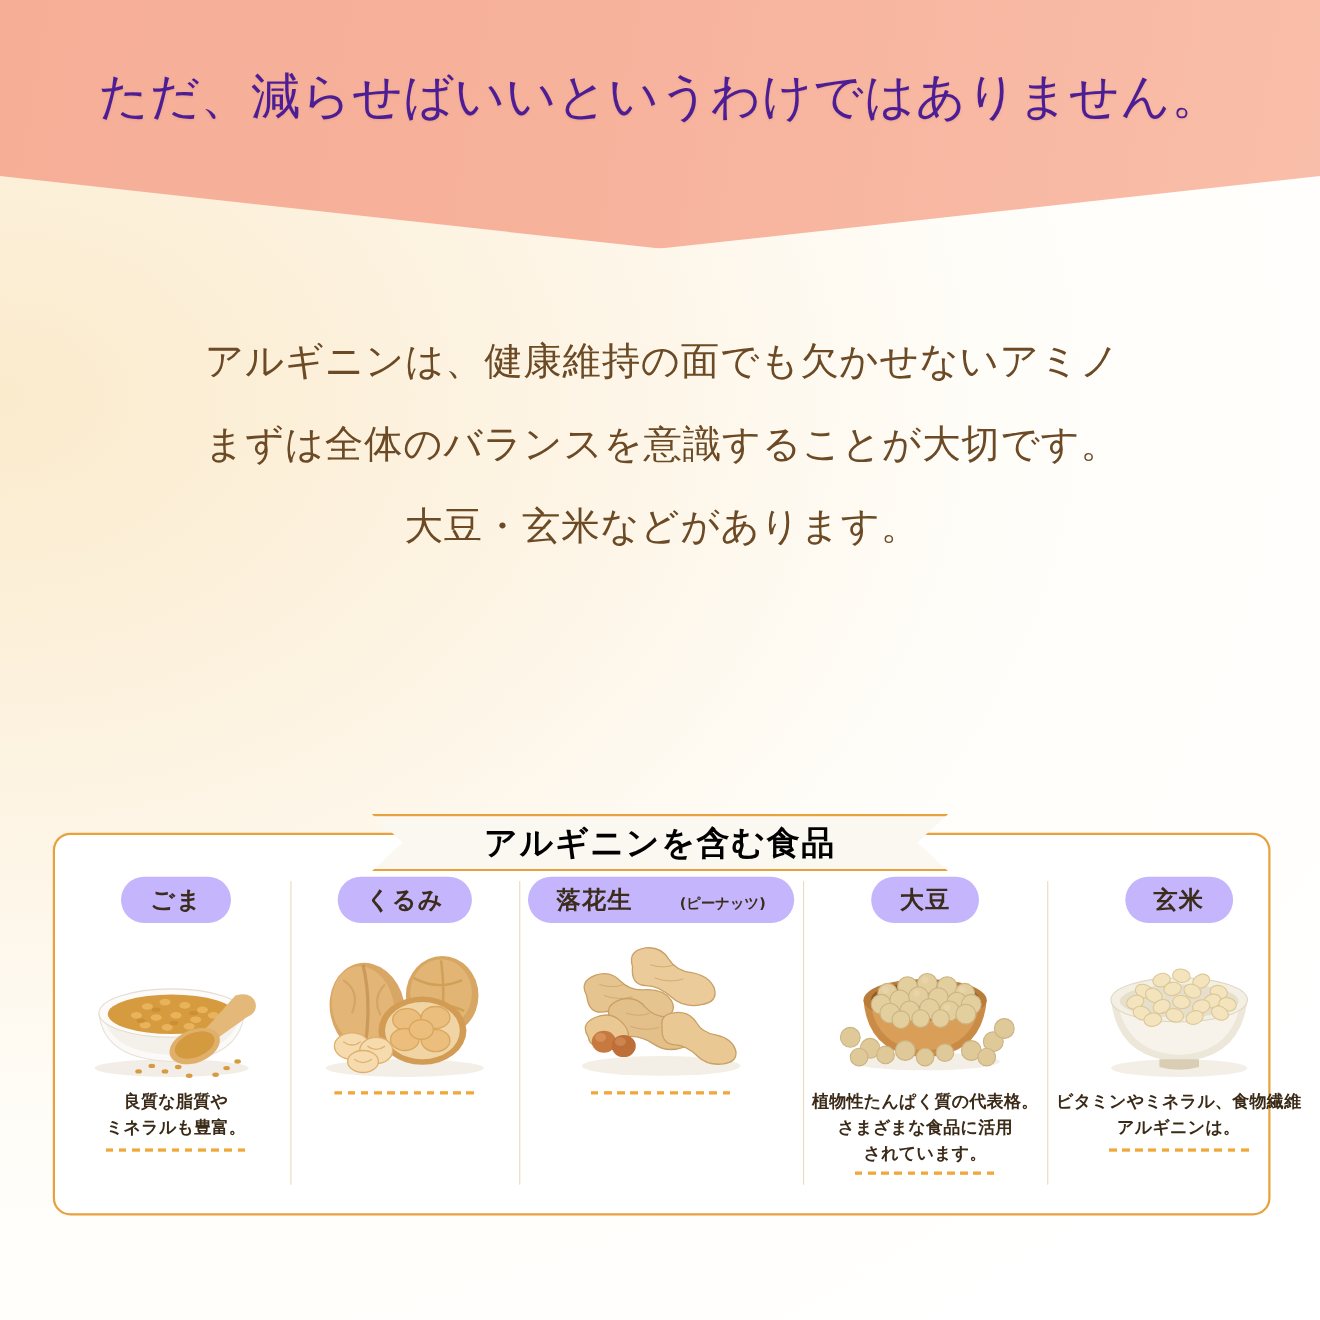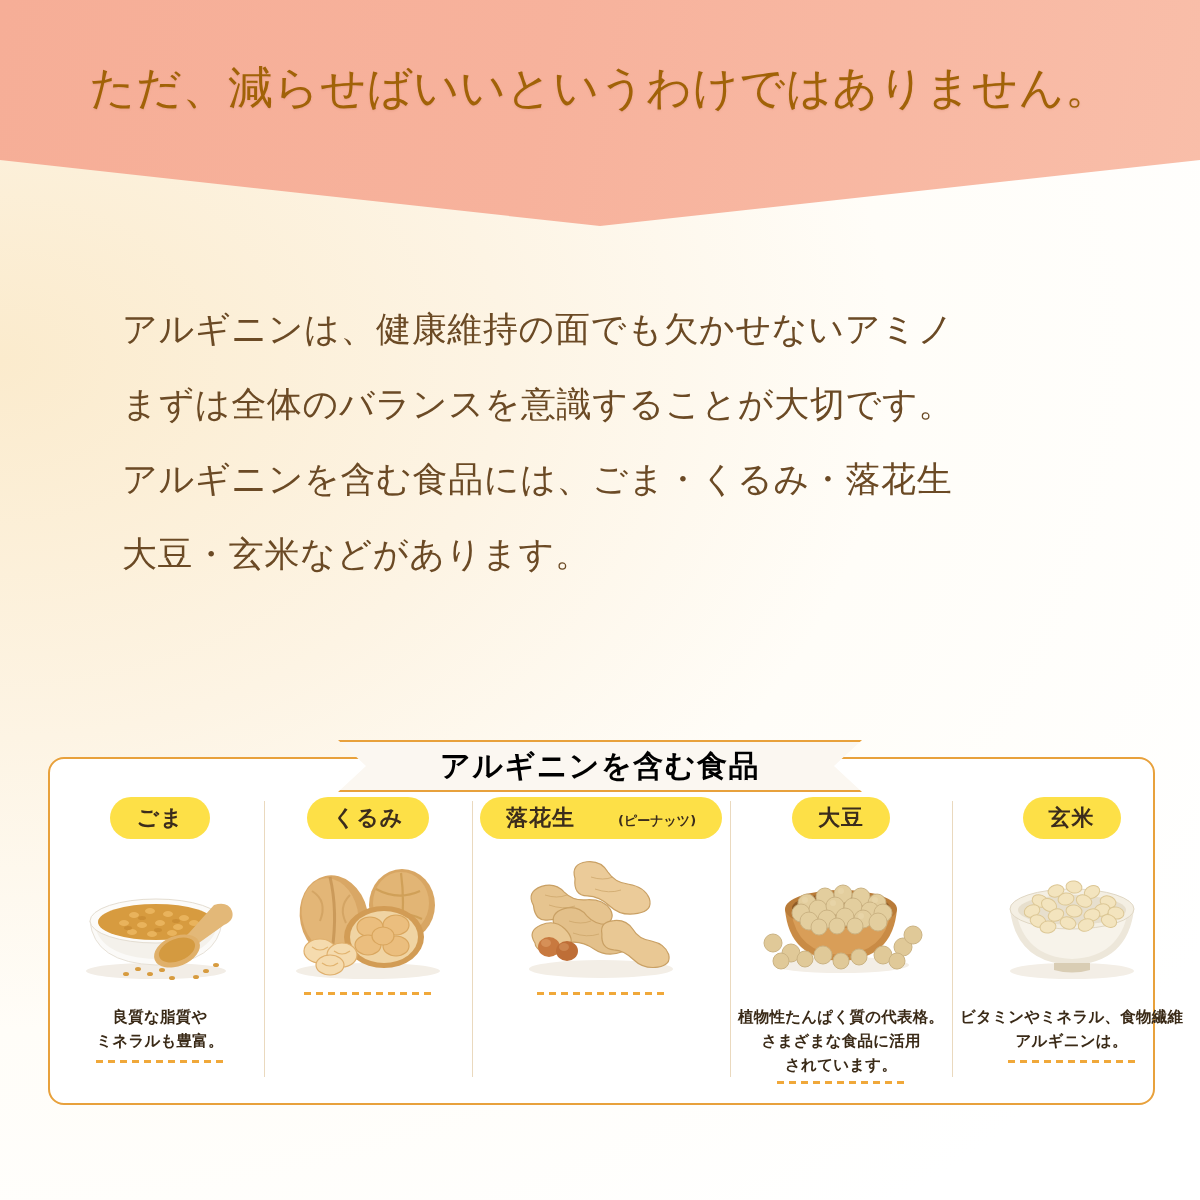--- a/index.html
+++ b/index.html
@@ -16,33 +16,33 @@
   
   .header-band{
     position:absolute; left:0; top:0; width:1200px; height:226px;
     background:linear-gradient(100deg,#F6AE97 0%,#F7B29C 45%,#F9BEA9 100%);
     -webkit-clip-path:polygon(0 0,1200px 0,1200px 160px,600px 226px,0 160px);
     clip-path:polygon(0 0,1200px 0,1200px 160px,600px 226px,0 160px);
     filter:drop-shadow(0 2px 2px rgba(170,120,90,.28));
   }
   .header-title{
     position:absolute; left:0; top:58px; width:1200px;
-    text-align:center; color:#a16207;
+    text-align:center; color:#4c1d95;
     font-family:"DejaVu Sans", sans-serif;
     font-size:45px; font-weight:400; letter-spacing:.5px;
     text-shadow:0 1px 2px rgba(190,120,95,.25);
     white-space:nowrap;
   }
 
   
   .lede{
     position:absolute; left:122px; top:292px; width:960px;
     color:#6B4A25;
     font-family:"DejaVu Serif", serif;
-    font-size:35px; line-height:75px; letter-spacing:.6px;
+    font-size:35px; line-height:75px; letter-spacing:.6px;text-align:center;
   }
   .lede .ln{ display:block; white-space:nowrap; }
 
   
   .food-card{
     position:absolute; left:48px; top:757px; width:1107px; height:348px;
     background:#FFFFFF;
     border:2px solid #E8A13C;
     border-radius:16px;
   }
@@ -75,54 +75,53 @@
   .col{
     flex:1 1 0; position:relative;
     display:flex; flex-direction:column; align-items:center;
     padding:0 8px;
   }
   .col + .col::before{
     content:""; position:absolute; left:0; top:4px; bottom:14px; width:1px;
     background:#EAD9BE;
   }
   .pill{
-    background:#fde047; color:#3B2C1C;
+    background:#c4b5fd; color:#3B2C1C;
     font-family:"DejaVu Sans", sans-serif;
     border-radius:999px; padding:6px 26px;
     font-size:22px; font-weight:700; letter-spacing:1px;
     white-space:nowrap; display:inline-flex; align-items:baseline; gap:1px;
   }
   .pill .sub{ font-size:13px; font-weight:700; letter-spacing:0;margin-left:42px; }
 
   .pic{ margin-top:8px; width:192px; height:138px; }
   .pic svg{ display:block; width:100%; height:100%; }
 
   .cap{
-    margin-top:20px; text-align:center; color:#3A2A17;
+    margin-top:4px; text-align:center; color:#3A2A17;
     font-family:"DejaVu Sans", sans-serif;
     font-size:15.5px; line-height:24px; font-weight:700; letter-spacing:.2px;
     white-space:nowrap;
   }
   .cap .cl{ display:block; }
   .rule{
     margin-top:7px; width:128px; height:3px;
     background:repeating-linear-gradient(90deg,#F0A83A 0 7px,transparent 7px 12px);
   }
   .col-soy .rule{ margin-top:4px; }
 </style>
 </head>
 <body>
 
 <div class="header-band"></div>
 <div class="header-title">ただ、減らせばいいというわけではありません。</div>
 
 <div class="lede">
   <span class="ln">アルギニンは、健康維持の面でも欠かせないアミノ</span>
   <span class="ln">まずは全体のバランスを意識することが大切です。</span>
-  <span class="ln">アルギニンを含む食品には、ごま・くるみ・落花生</span>
   <span class="ln">大豆・玄米などがあります。</span>
 </div>
 
 <div class="food-card">
   <div class="cols">
 
     <div class="col">
       <div class="pill">
         <span>ごま</span>
       </div>

